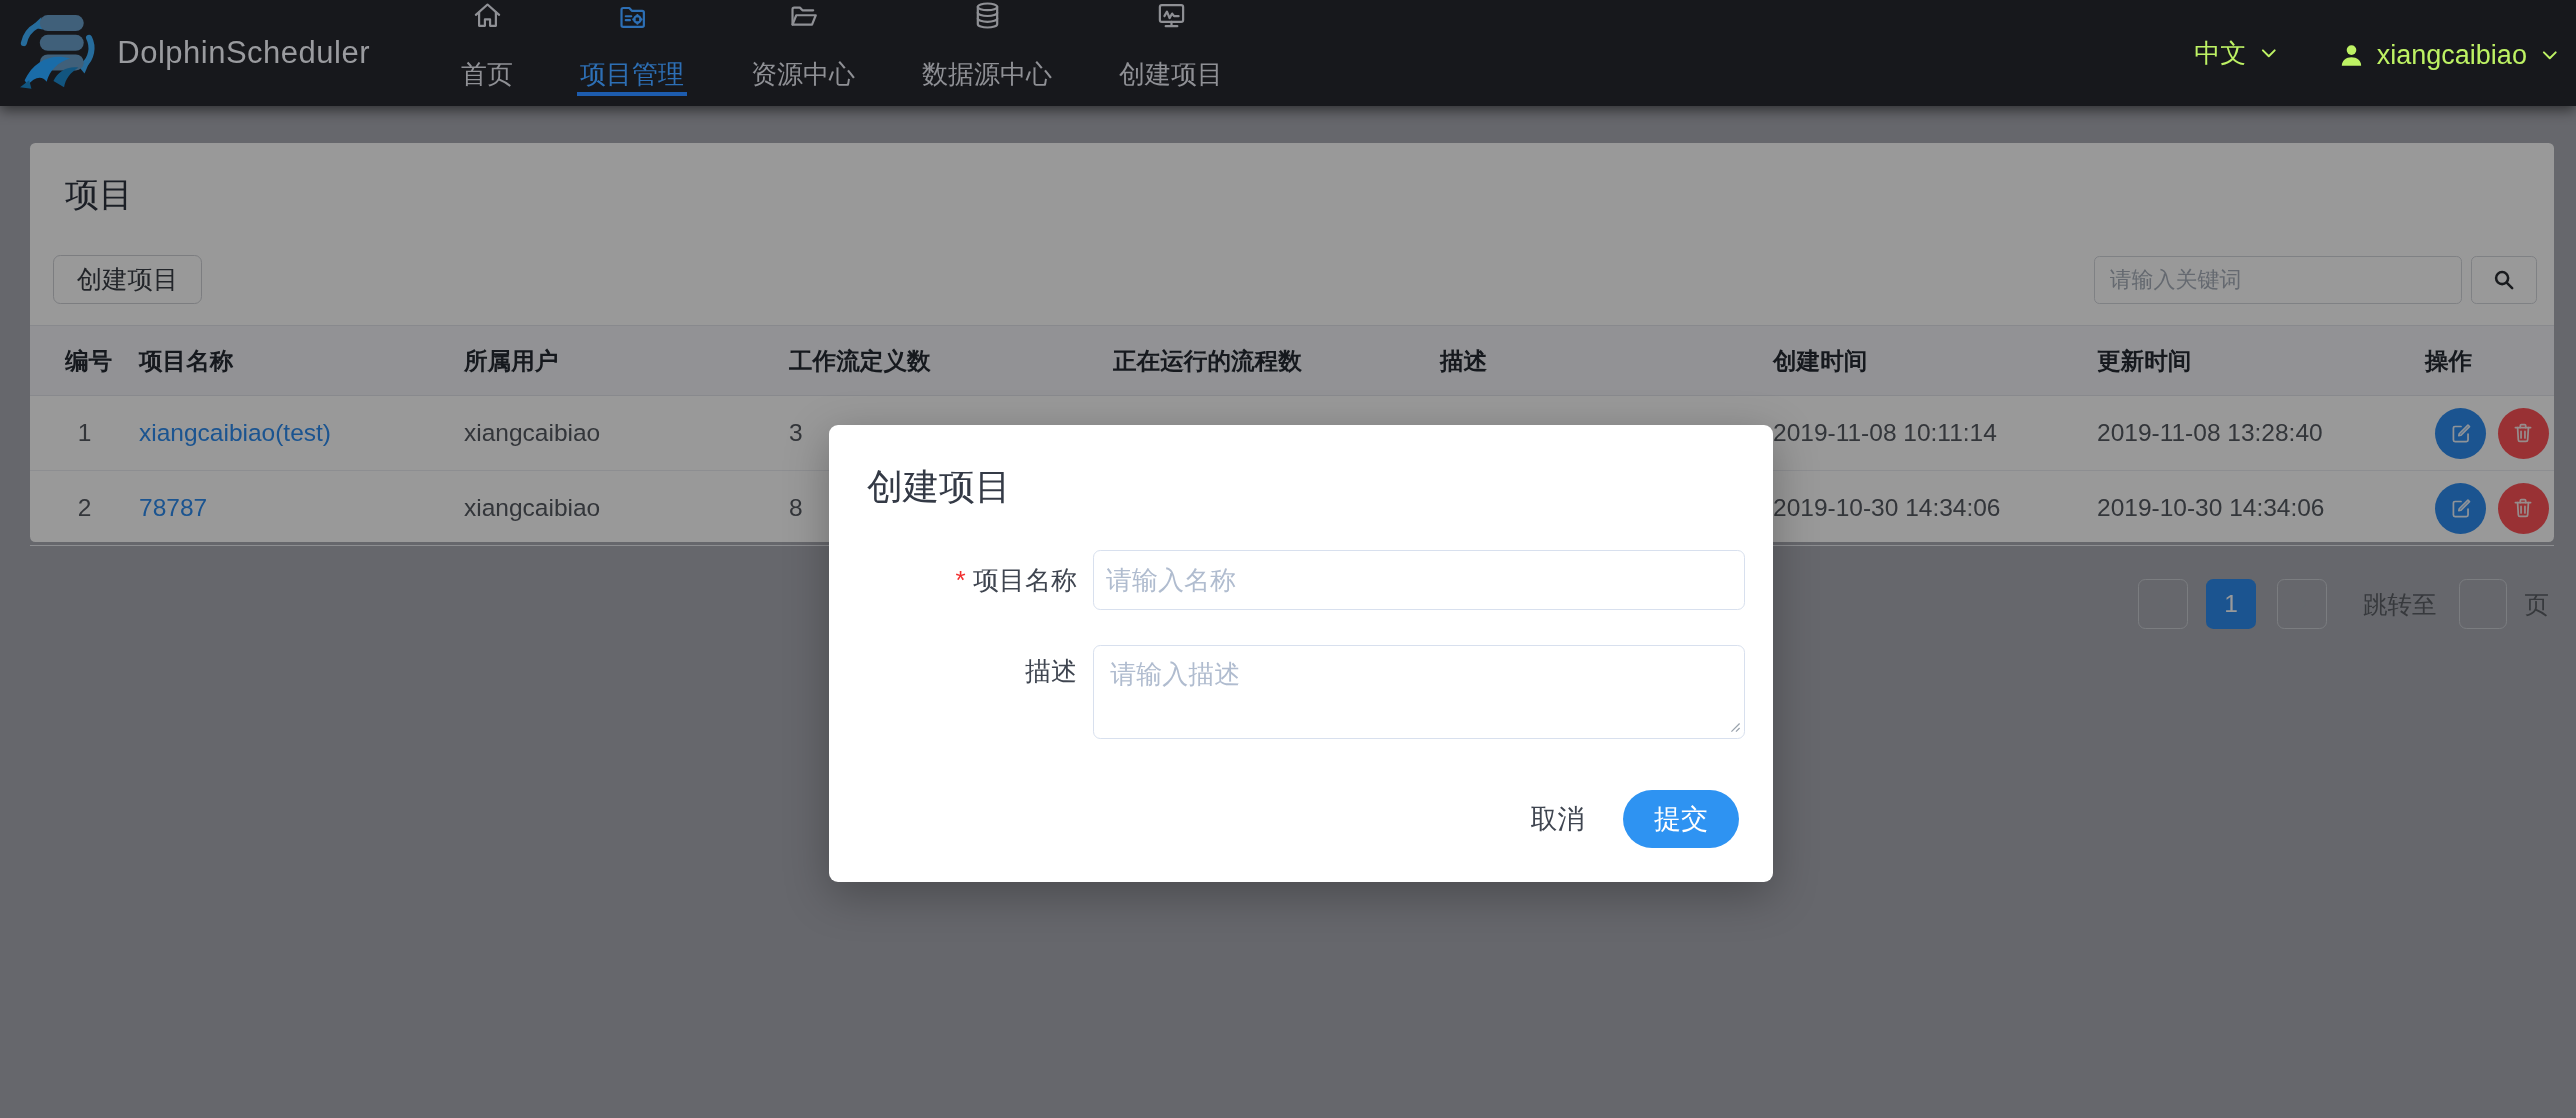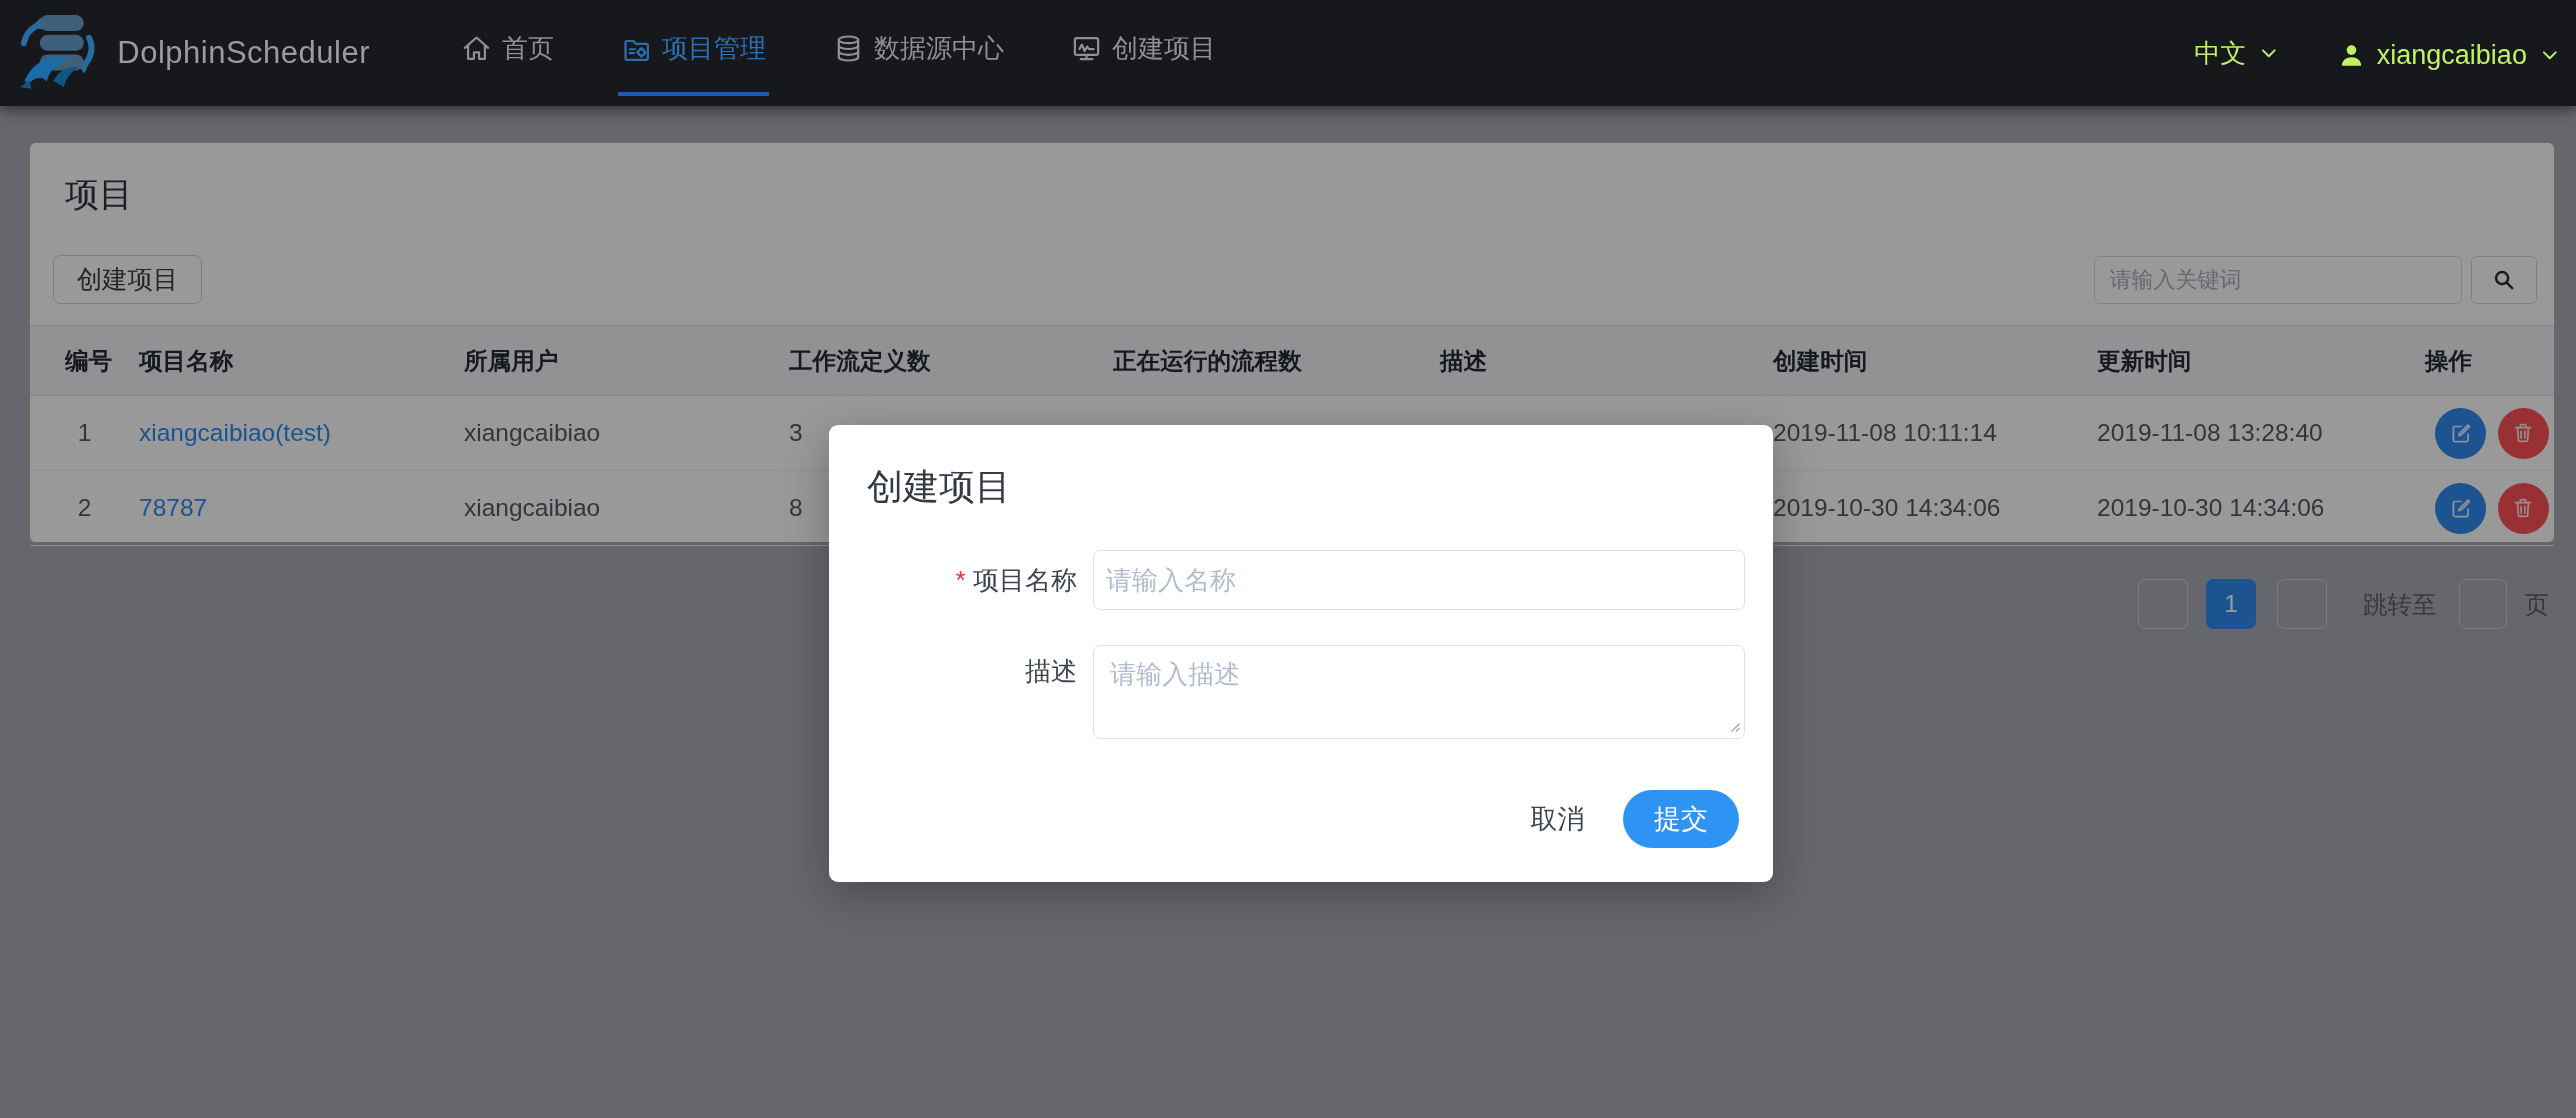--- a/index.html
+++ b/index.html
@@ -14,22 +14,22 @@
   
   .nav{
     position:absolute;left:0;top:0;right:0;height:106px;background:#17181c;
     display:flex;align-items:center;z-index:300;
     box-shadow:0 4.5px 12.7px rgba(0,0,0,.55);
   }
   .brand{display:flex;align-items:center;margin-left:13.6px;}
   .brand-name{font-size:31px;color:#9a9b9f;margin-left:12.7px;letter-spacing:0.5px;}
   .nav-items{display:flex;margin-left:91px;height:106px;}
   .nav-item{
-    display:flex;align-items:center;gap:10px;font-size:26px;color:#8f9095;
-    height:96px;position:relative;margin-right:67px;cursor:pointer;white-space:nowrap;
+    display:flex;align-items:center;gap:26px;font-size:26px;color:#8f9095;
+    height:96px;position:relative;margin-right:67px;cursor:pointer;white-space:nowrap;flex-direction:column;
   }
   .nav-item svg{width:31px;height:31px;}
   .nav-item.active{color:#2d6fb5;}
   .nav-item.active::after{
     content:"";position:absolute;left:-2.7px;right:-2.7px;bottom:0;height:4.5px;background:#1d5cae;
   }
   .nav-right{margin-left:auto;display:flex;align-items:flex-end;margin-right:14.5px;color:#bef264;}
   .lang{display:flex;align-items:center;gap:11px;font-size:26px;cursor:pointer;}
   .user{display:flex;align-items:center;gap:11px;font-size:27px;margin-left:56px;cursor:pointer;}
 
@@ -173,20 +173,29 @@
     <div class="nav-item active">
       <span>
         <svg viewBox="0 0 24 24" fill="none" stroke="currentColor" stroke-width="1.7" stroke-linejoin="round" stroke-linecap="round">
           <path d="M3.5 19.5v-12a1.3 1.3 0 0 1 1.3-1.3h4.7l2 2.2h8a1.3 1.3 0 0 1 1.3 1.3v9.8a1.3 1.3 0 0 1-1.3 1.3H4.8a1.3 1.3 0 0 1-1.3-1.3z"></path>
           <path d="M6.8 12.6h4.2 M6.8 15.6h3.2"></path>
           <circle cx="15.8" cy="15" r="2.5"></circle>
           <path d="M15.8 11.6v1 M15.8 17.4v1 M12.6 15h1 M18 15h1"></path>
         </svg>
       </span>
       <span>项目管理</span>
+    </div>
+    <div class="nav-item">
+      <span>
+        <svg viewBox="0 0 24 24" fill="none" stroke="currentColor" stroke-width="1.7" stroke-linejoin="round" stroke-linecap="round">
+          <path d="M3.5 19V7.2a1.3 1.3 0 0 1 1.3-1.3h4.4l2 2.1h8.3"></path>
+          <path d="M3.5 19l2.9-7.2h15.1L18.6 19z"></path>
+        </svg>
+      </span>
+      <span>资源中心</span>
     </div>
     <div class="nav-item">
       <span>
         <svg viewBox="0 0 24 24" fill="none" stroke="currentColor" stroke-width="1.7" stroke-linecap="round">
           <ellipse cx="12" cy="5.3" rx="7.5" ry="2.6"></ellipse>
           <path d="M4.5 5.3v13.4c0 1.4 3.4 2.6 7.5 2.6s7.5-1.2 7.5-2.6V5.3"></path>
           <path d="M4.5 9.8c0 1.4 3.4 2.6 7.5 2.6s7.5-1.2 7.5-2.6"></path>
           <path d="M4.5 14.3c0 1.4 3.4 2.6 7.5 2.6s7.5-1.2 7.5-2.6"></path>
         </svg>
       </span>

